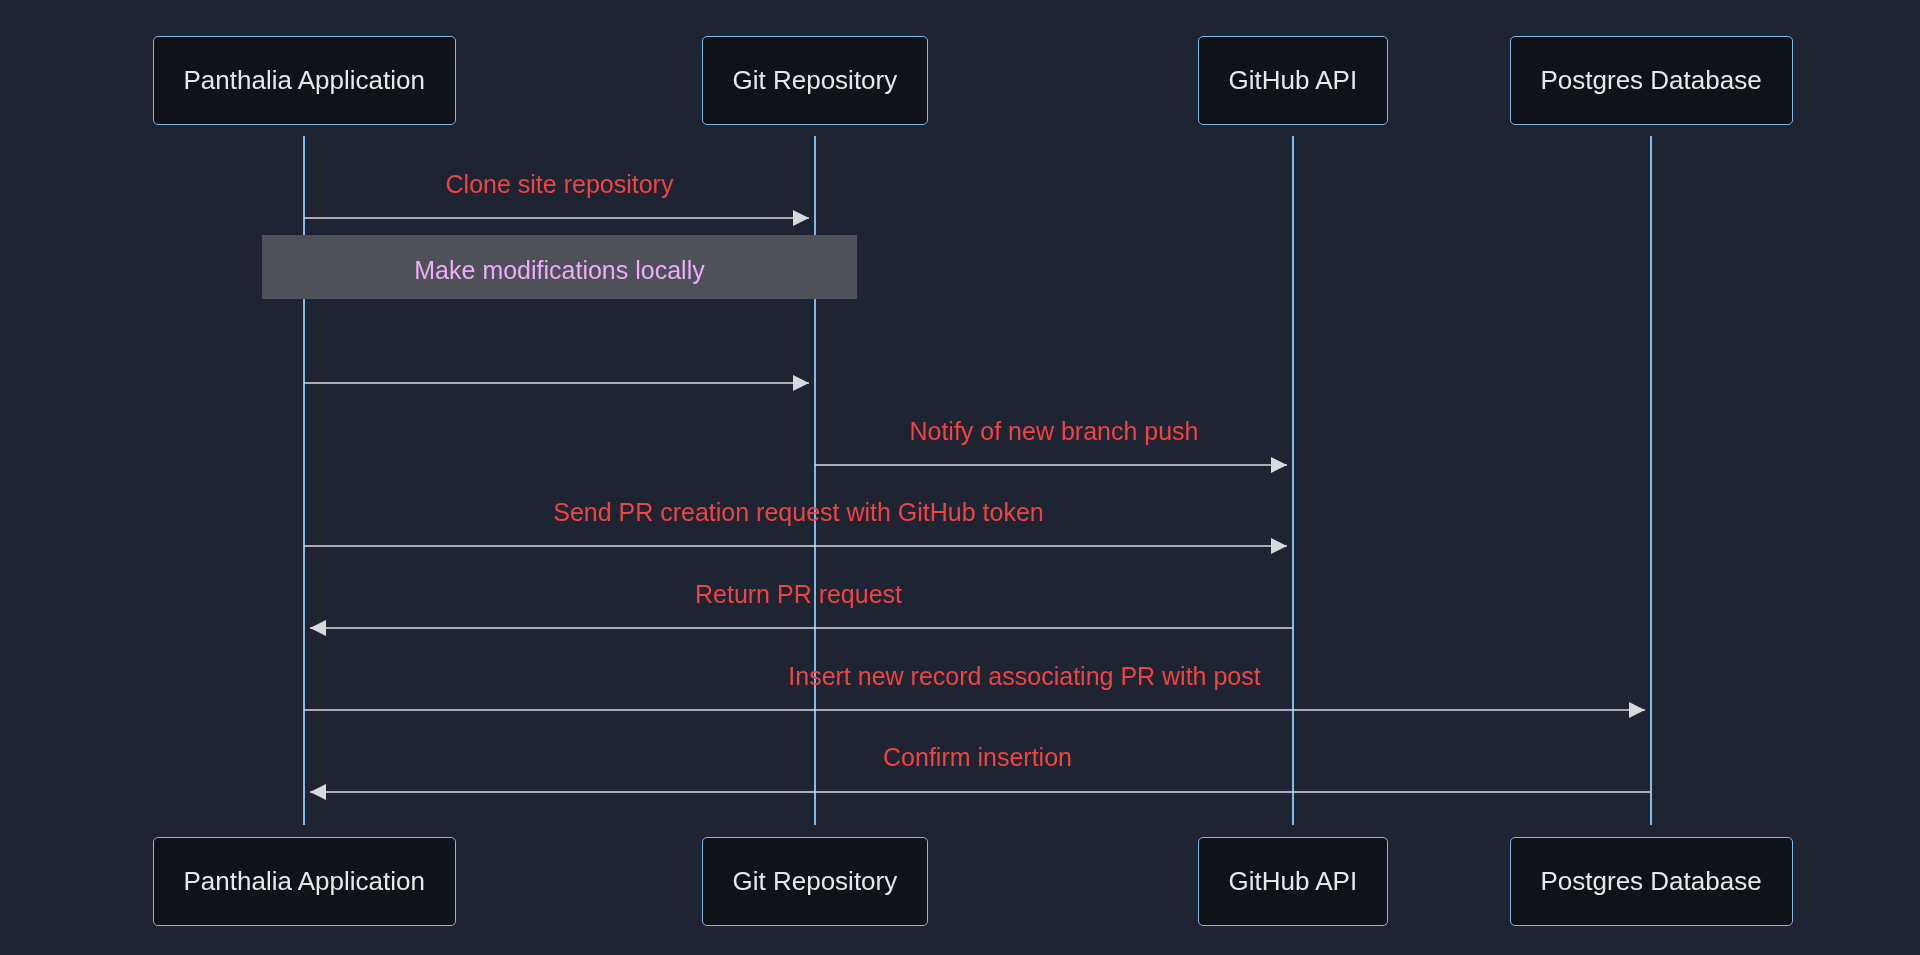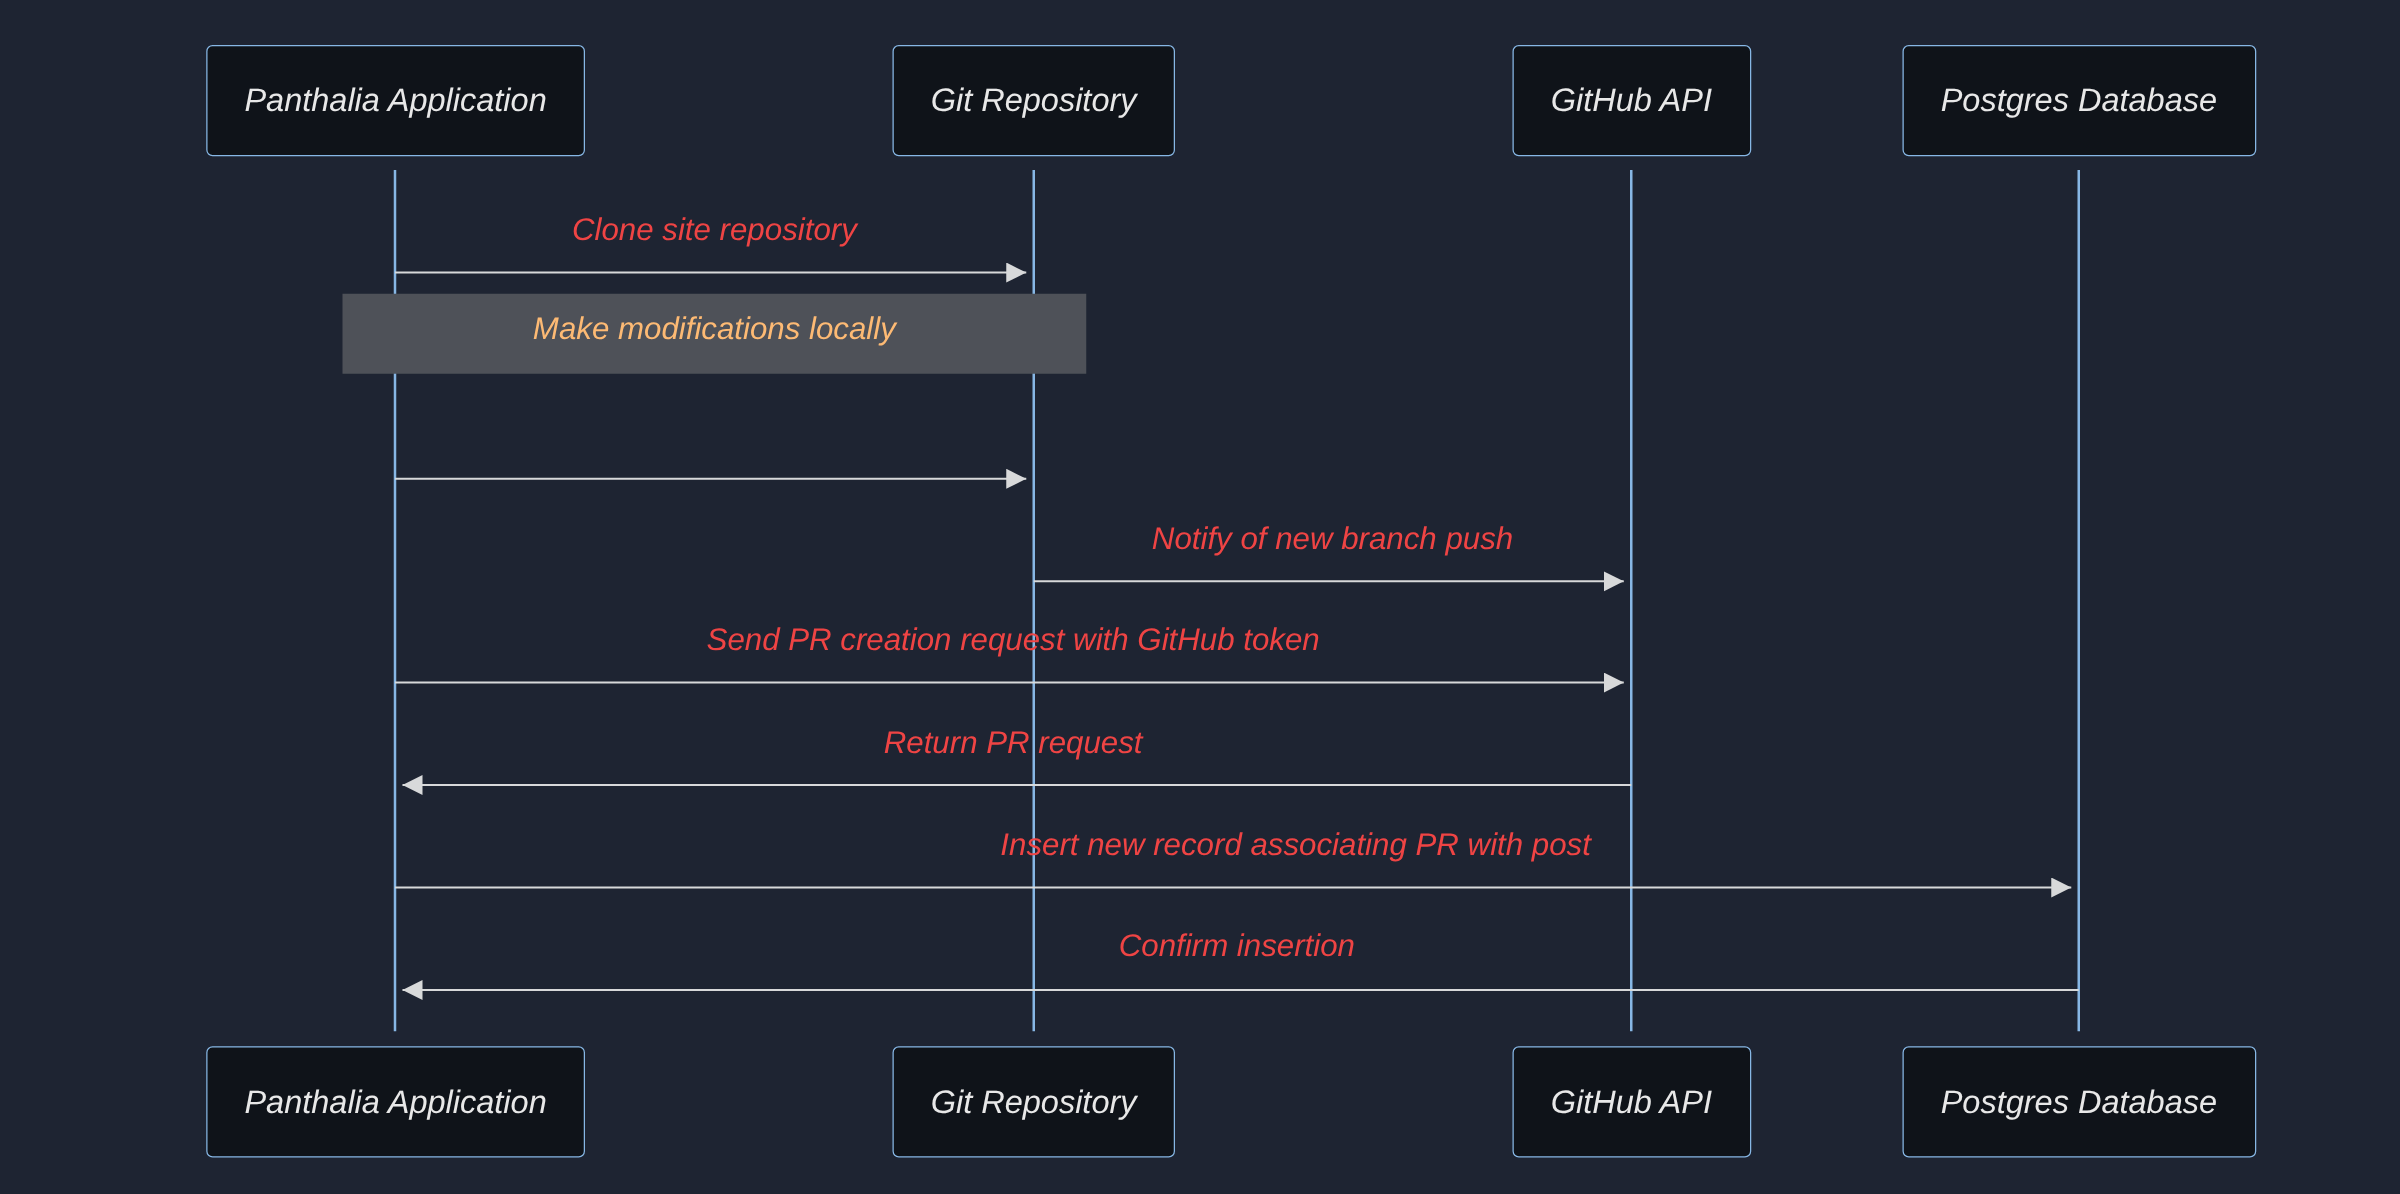--- a/index.html
+++ b/index.html
@@ -7,24 +7,23 @@
     background: #1e2432;
     font-family: -apple-system, BlinkMacSystemFont, "Segoe UI", Arial, sans-serif;
     width: 1920px;
     height: 955px;
     position: relative;
     overflow: hidden;
   }
   .diagram {
     position: absolute;
     top: 0;
-    left: 12px;
+    left: 0;
     width: 1563px;
     height: 955px;
-    font-style: italic;
   }
   .actor-box {
     position: absolute;
     background: #0f1319;
     border: 1.5px solid #87b7e5;
     border-radius: 5px;
     color: #e8e8e8;
     font-size: 26px;
     display: flex;
     align-items: center;
@@ -41,24 +40,24 @@
     position: absolute;
     color: #ef4444;
     font-size: 25px;
     text-align: center;
     transform: translateX(-50%);
     white-space: nowrap;
   }
   .note-box {
     position: absolute;
     background: #4e5158;
-    color: #fdba74;
+    color: #f0abfc;
     font-size: 25px;
     display: flex;
-    align-items: flex-start;
+    align-items: flex-end;
     justify-content: center;
     padding: 14px 20px;
   }
   svg.arrows {
     position: absolute;
     top: 0;
     left: 0;
     width: 1920px;
     height: 955px;
     pointer-events: none;

